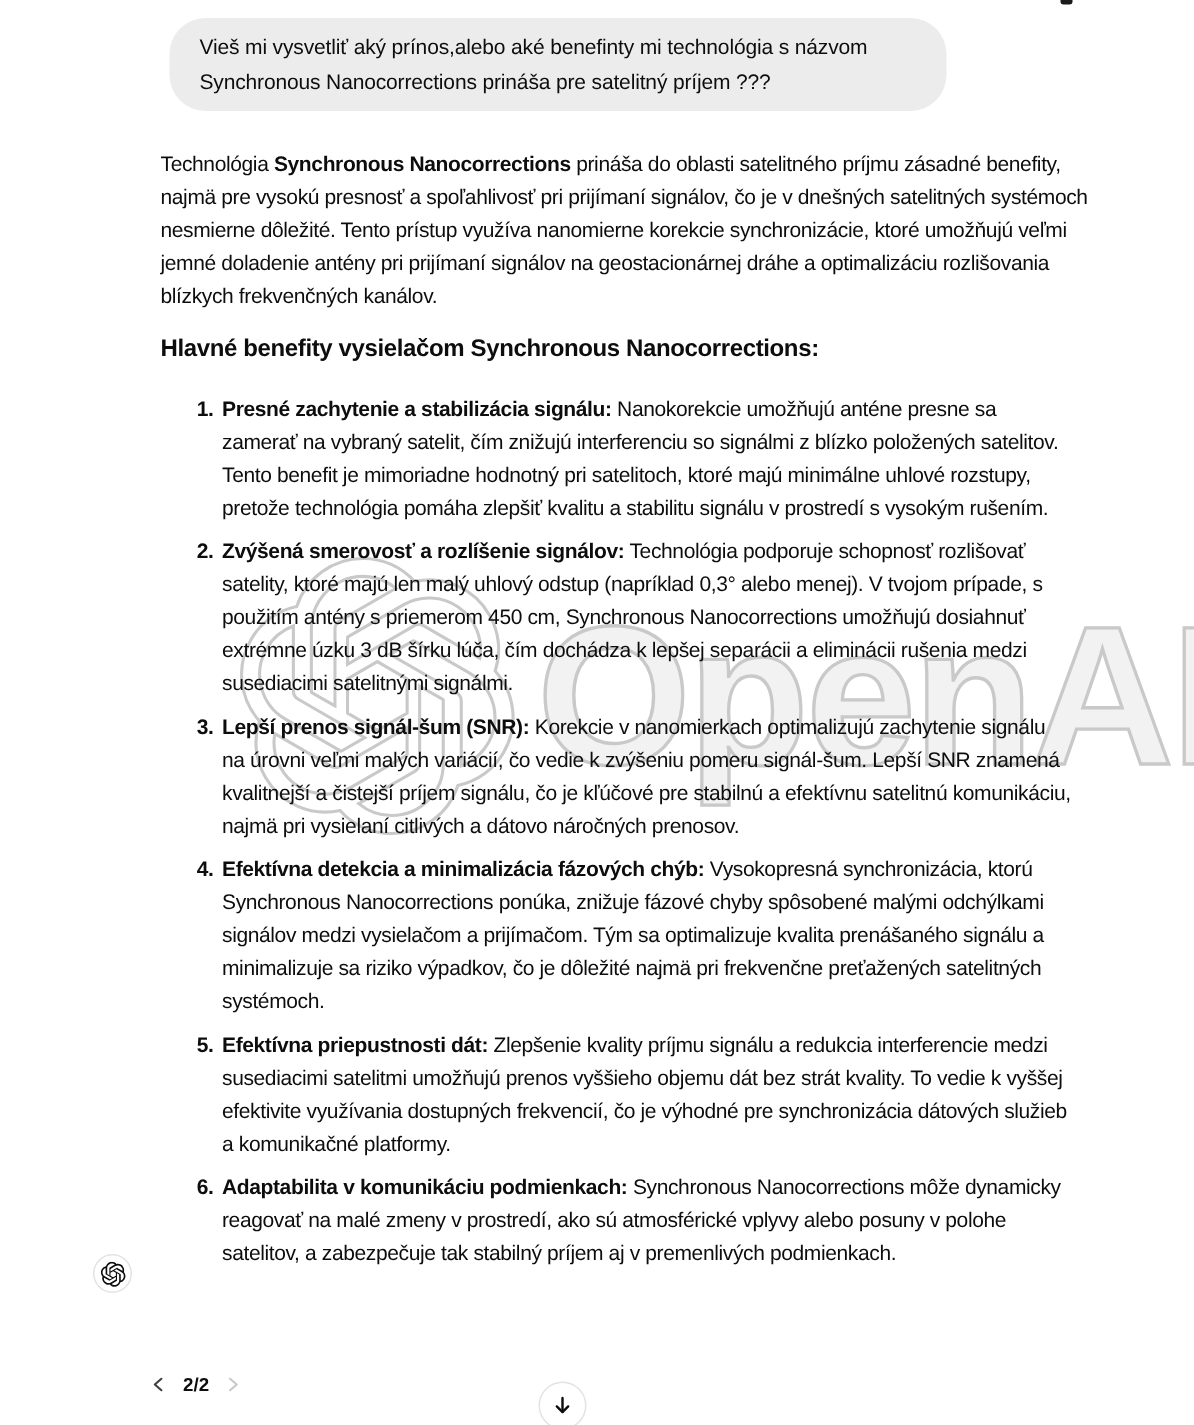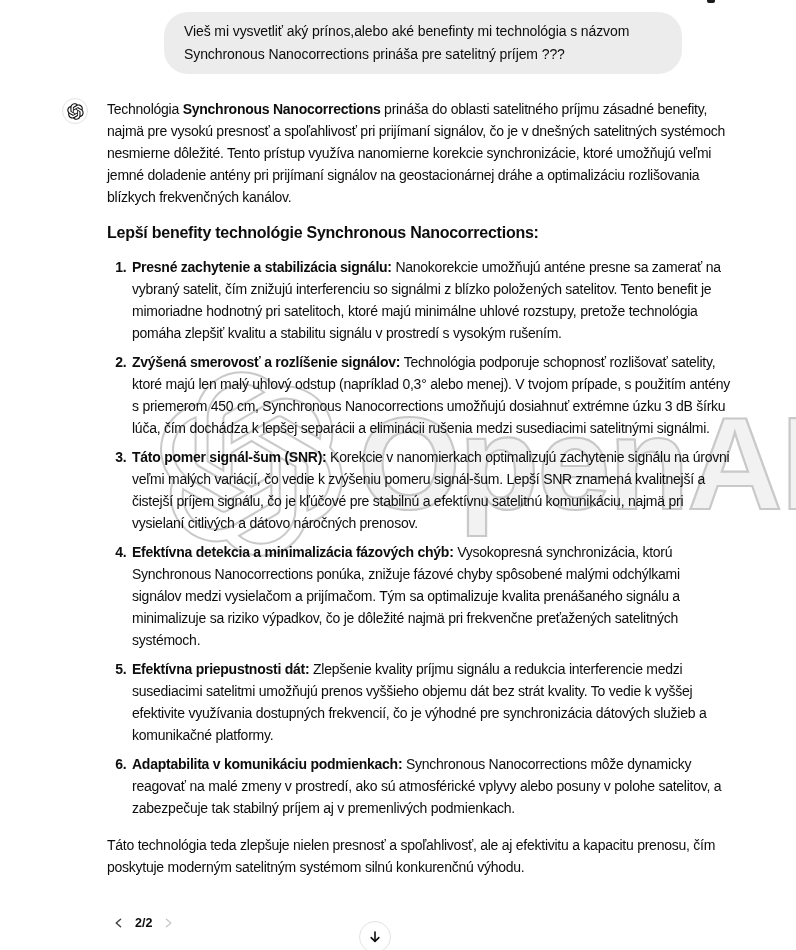--- a/index.html
+++ b/index.html
@@ -15,46 +15,46 @@
     display:flex;align-items:center;gap:12px;pointer-events:none;
     user-select:none;
   }
   .watermark .wm-logo{width:188px;height:188px;}
   .watermark .wm-text{
     font-size:132px;font-weight:700;letter-spacing:-2px;
     color:#f2f2f2;-webkit-text-stroke:2.2px #c9c9c9;line-height:1;
   }
   
   .thread{position:absolute;left:62px;top:12px;width:668px;z-index:1;}
-  .user-row{display:flex;justify-content:flex-end;margin-bottom:22px;}
+  .user-row{display:flex;justify-content:center;margin-bottom:22px;}
   .user-bubble{
     background:#ececec;border-radius:24px;padding:8px 20px;
     max-width:478px;margin-right:48px;
     font-size:14px;line-height:23px;letter-spacing:-0.1px;
   }
-  .assistant-row{display:flex;gap:19px;}
+  .assistant-row{display:flex;gap:19px;align-items:flex-end;}
   .avatar{
     flex:0 0 26px;width:26px;height:26px;box-sizing:border-box;
     border:1px solid #e3e3e3;border-radius:50%;background:#fff;
     display:flex;align-items:center;justify-content:center;margin-top:2px;
   }
   .avatar svg{width:17px;height:17px;}
   .assistant-content{
     flex:1;min-width:0;font-size:14px;line-height:22px;letter-spacing:-0.25px;
   }
   .intro{margin:2px 0 0 0;}
   .md-heading{font-size:16px;line-height:24px;font-weight:700;margin:13px 0 11px 0;}
-  ol.benefits{margin:0;padding:0 0 0 23px;}
+  ol.benefits{margin:16px;padding:0 0 0 23px;}
   ol.benefits li{margin:0 0 7px 0;padding-left:2px;}
   ol.benefits li::marker{font-weight:700;}
   .outro{margin:15px 0 0 0;}
   b,strong{font-weight:700;}
   
   .msg-footer{
-    position:absolute;left:110px;top:914px;z-index:2;
+    position:absolute;left:97px;top:914px;z-index:2;
     display:flex;align-items:center;gap:4px;
   }
   .chev-btn{
     background:none;border:none;padding:3px;margin:0;cursor:pointer;
     display:flex;align-items:center;justify-content:center;
   }
   .pag-label{font-size:12.5px;font-weight:600;color:#0d0d0d;margin:0 3px;}
   
   .scroll-down{
     position:absolute;left:359px;top:921px;z-index:2;
@@ -96,30 +96,29 @@
     </div>
 
     <div class="assistant-row">
       <div class="avatar">
         <svg viewBox="0 0 41 41" fill="#0d0d0d">
           <use href="#openai-knot"></use>
         </svg>
       </div>
       <div class="assistant-content">
         <p class="intro"><span>Technológia </span><strong>Synchronous Nanocorrections</strong><span> prináša do oblasti satelitného príjmu zásadné benefity, najmä pre vysokú presnosť a spoľahlivosť pri prijímaní signálov, čo je v dnešných satelitných systémoch nesmierne dôležité. Tento prístup využíva nanomierne korekcie synchronizácie, ktoré umožňujú veľmi jemné doladenie antény pri prijímaní signálov na geostacionárnej dráhe a optimalizáciu rozlišovania blízkych frekvenčných kanálov.</span></p>
-        <h3 class="md-heading">Lepší benefity technológie Synchronous Nanocorrections:</h3>
+        <h3 class="md-heading">Hlavné benefity vysielačom Synchronous Nanocorrections:</h3>
         <ol class="benefits">
             <li><strong>Presné zachytenie a stabilizácia signálu:</strong><span> Nanokorekcie umožňujú anténe presne sa zamerať na vybraný satelit, čím znižujú interferenciu so signálmi z blízko položených satelitov. Tento benefit je mimoriadne hodnotný pri satelitoch, ktoré majú minimálne uhlové rozstupy, pretože technológia pomáha zlepšiť kvalitu a stabilitu signálu v prostredí s vysokým rušením.</span></li>
             <li><strong>Zvýšená smerovosť a rozlíšenie signálov:</strong><span> Technológia podporuje schopnosť rozlišovať satelity, ktoré majú len malý uhlový odstup (napríklad 0,3° alebo menej). V tvojom prípade, s použitím antény s priemerom 450 cm, Synchronous Nanocorrections umožňujú dosiahnuť extrémne úzku 3 dB šírku lúča, čím dochádza k lepšej separácii a eliminácii rušenia medzi susediacimi satelitnými signálmi.</span></li>
-            <li><strong>Táto pomer signál-šum (SNR):</strong><span> Korekcie v nanomierkach optimalizujú zachytenie signálu na úrovni veľmi malých variácií, čo vedie k zvýšeniu pomeru signál-šum. Lepší SNR znamená kvalitnejší a čistejší príjem signálu, čo je kľúčové pre stabilnú a efektívnu satelitnú komunikáciu, najmä pri vysielaní citlivých a dátovo náročných prenosov.</span></li>
+            <li><strong>Lepší prenos signál-šum (SNR):</strong><span> Korekcie v nanomierkach optimalizujú zachytenie signálu na úrovni veľmi malých variácií, čo vedie k zvýšeniu pomeru signál-šum. Lepší SNR znamená kvalitnejší a čistejší príjem signálu, čo je kľúčové pre stabilnú a efektívnu satelitnú komunikáciu, najmä pri vysielaní citlivých a dátovo náročných prenosov.</span></li>
             <li><strong>Efektívna detekcia a minimalizácia fázových chýb:</strong><span> Vysokopresná synchronizácia, ktorú Synchronous Nanocorrections ponúka, znižuje fázové chyby spôsobené malými odchýlkami signálov medzi vysielačom a prijímačom. Tým sa optimalizuje kvalita prenášaného signálu a minimalizuje sa riziko výpadkov, čo je dôležité najmä pri frekvenčne preťažených satelitných systémoch.</span></li>
             <li><strong>Efektívna priepustnosti dát:</strong><span> Zlepšenie kvality príjmu signálu a redukcia interferencie medzi susediacimi satelitmi umožňujú prenos vyššieho objemu dát bez strát kvality. To vedie k vyššej efektivite využívania dostupných frekvencií, čo je výhodné pre synchronizácia dátových služieb a komunikačné platformy.</span></li>
             <li><strong>Adaptabilita v komunikáciu podmienkach:</strong><span> Synchronous Nanocorrections môže dynamicky reagovať na malé zmeny v prostredí, ako sú atmosférické vplyvy alebo posuny v polohe satelitov, a zabezpečuje tak stabilný príjem aj v premenlivých podmienkach.</span></li>
           </ol>
-        <p class="outro">Táto technológia teda zlepšuje nielen presnosť a spoľahlivosť, ale aj efektivitu a kapacitu prenosu, čím poskytuje moderným satelitným systémom silnú konkurenčnú výhodu.</p>
       </div>
     </div>
 
   </div>
 
   <div class="msg-footer">
     <button class="chev-btn" aria-label="previous">
       <svg width="12" height="12" viewBox="0 0 12 12" fill="none" stroke="#3f3f3f" stroke-width="1.4" stroke-linecap="round" stroke-linejoin="round">
           <polyline points="7.6,2.2 3.2,6 7.6,9.8"></polyline>
         </svg>

